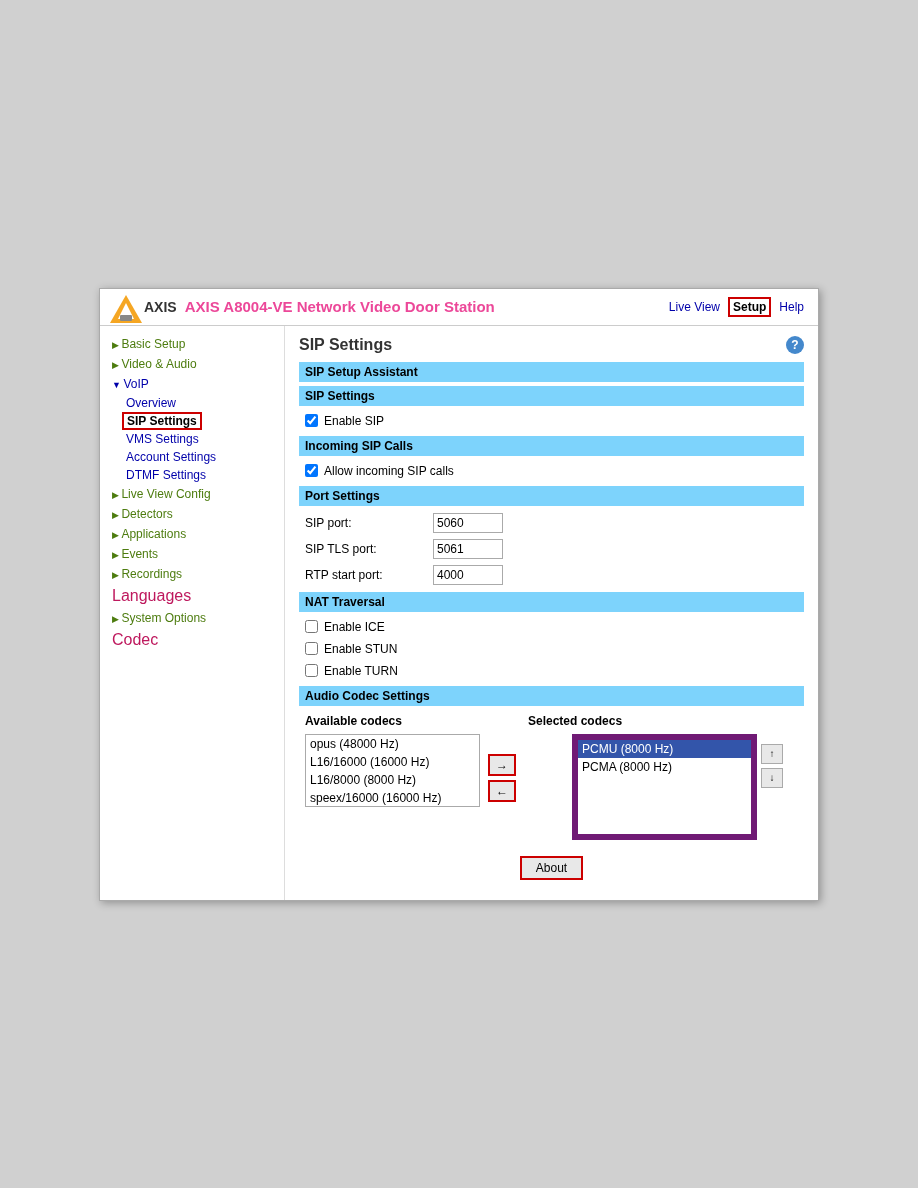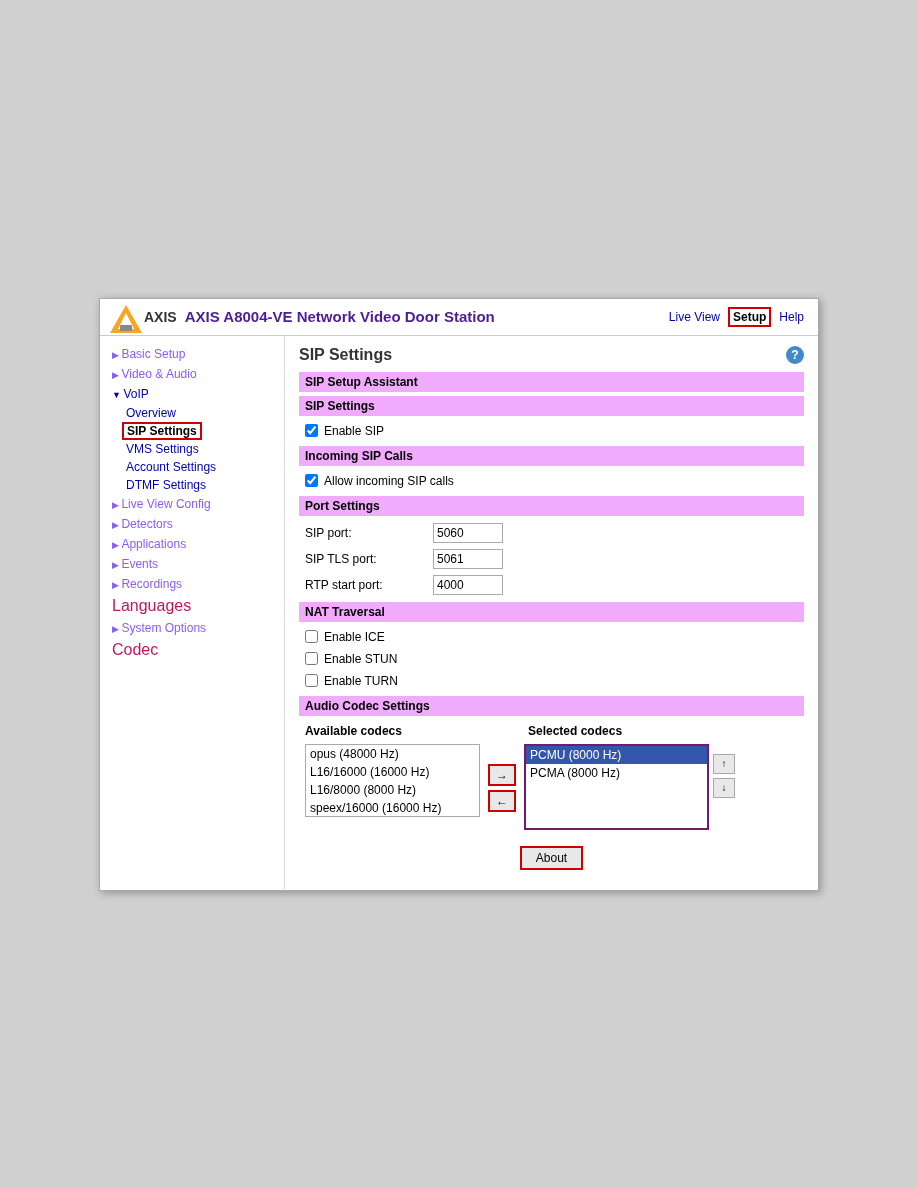--- a/index.html
+++ b/index.html
@@ -44,21 +44,21 @@
       height: 24px;
     }
     .axis-text {
       font-size: 14px;
       font-weight: bold;
       color: #333;
     }
     .product-title {
       font-size: 15px;
       font-weight: bold;
-      color: #4c1d95;
+      color: #ec4899;
       flex: 1;
     }
     .nav-links {
       display: flex;
       gap: 4px;
       align-items: center;
     }
     .nav-link {
       color: #00a;
       text-decoration: none;
@@ -83,21 +83,21 @@
       border-right: 1px solid #ddd;
       background: #fff;
       flex-shrink: 0;
     }
     .sidebar-item {
       padding: 3px 12px;
       cursor: pointer;
       font-size: 12px;
     }
     .sidebar-item.expandable {
-      color: #8b5cf6;
+      color: #4d7c0f;
       font-weight: normal;
     }
     .sidebar-item.expandable::before {
       content: '▶ ';
       font-size: 9px;
     }
     .sidebar-item.expanded {
       color: #00a;
       font-weight: normal;
     }
@@ -151,21 +151,21 @@
       color: white;
       border-radius: 50%;
       display: flex;
       align-items: center;
       justify-content: center;
       font-weight: bold;
       font-size: 12px;
       cursor: pointer;
     }
     .section-header {
-      background: #f0abfc;
+      background: #7dd3fc;
       padding: 3px 6px;
       font-weight: bold;
       font-size: 12px;
       margin-bottom: 4px;
       margin-top: 4px;
     }
     .form-row {
       display: flex;
       align-items: center;
       padding: 3px 6px;
@@ -247,26 +247,27 @@
       align-items: center;
       justify-content: center;
       font-size: 12px;
     }
     .selected-list-area {
       display: flex;
       gap: 4px;
       align-items: flex-start;
     }
     .selected-codec-box {
-      border: 2px solid #701a75;
+      border: 6px solid #701a75;
       width: 185px;
-      height: 86px;
+      height: 106px;
       overflow-y: auto;
       font-size: 12px;
       background: #fff;
+      margin-left: 48px;
     }
     .order-btns {
       display: flex;
       flex-direction: column;
       gap: 4px;
       justify-content: center;
       padding-top: 10px;
     }
     .order-btn {
       width: 22px;

